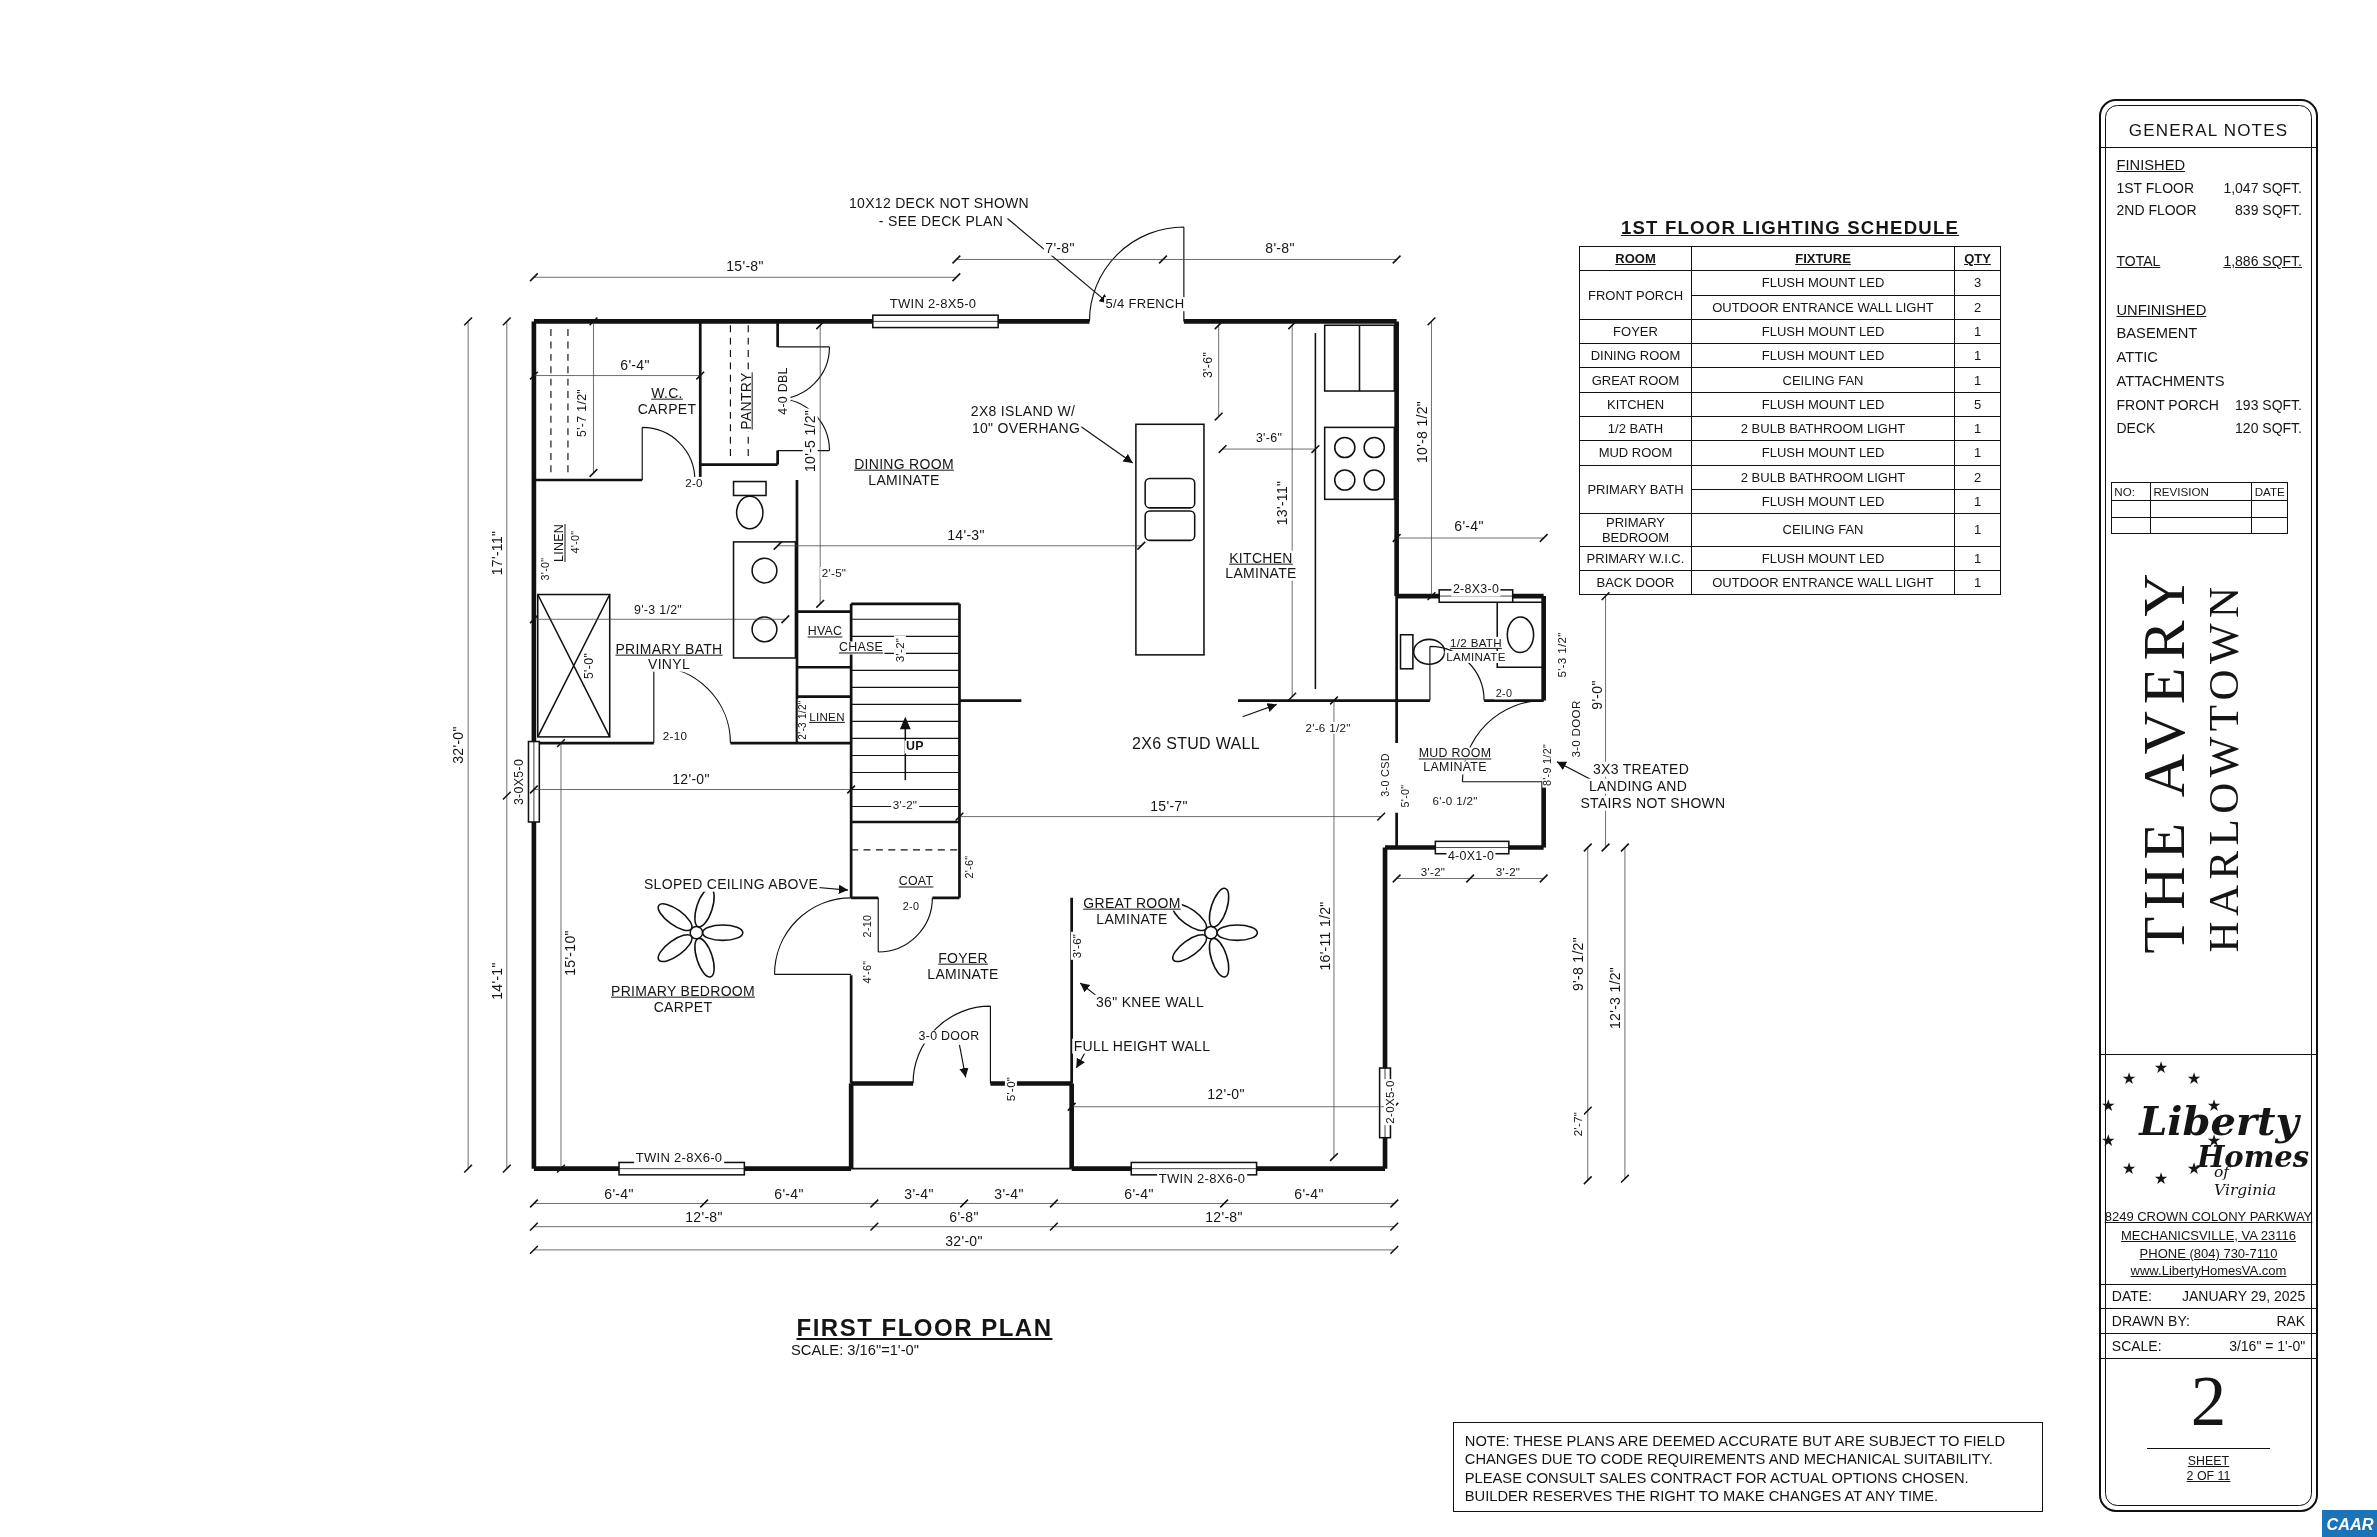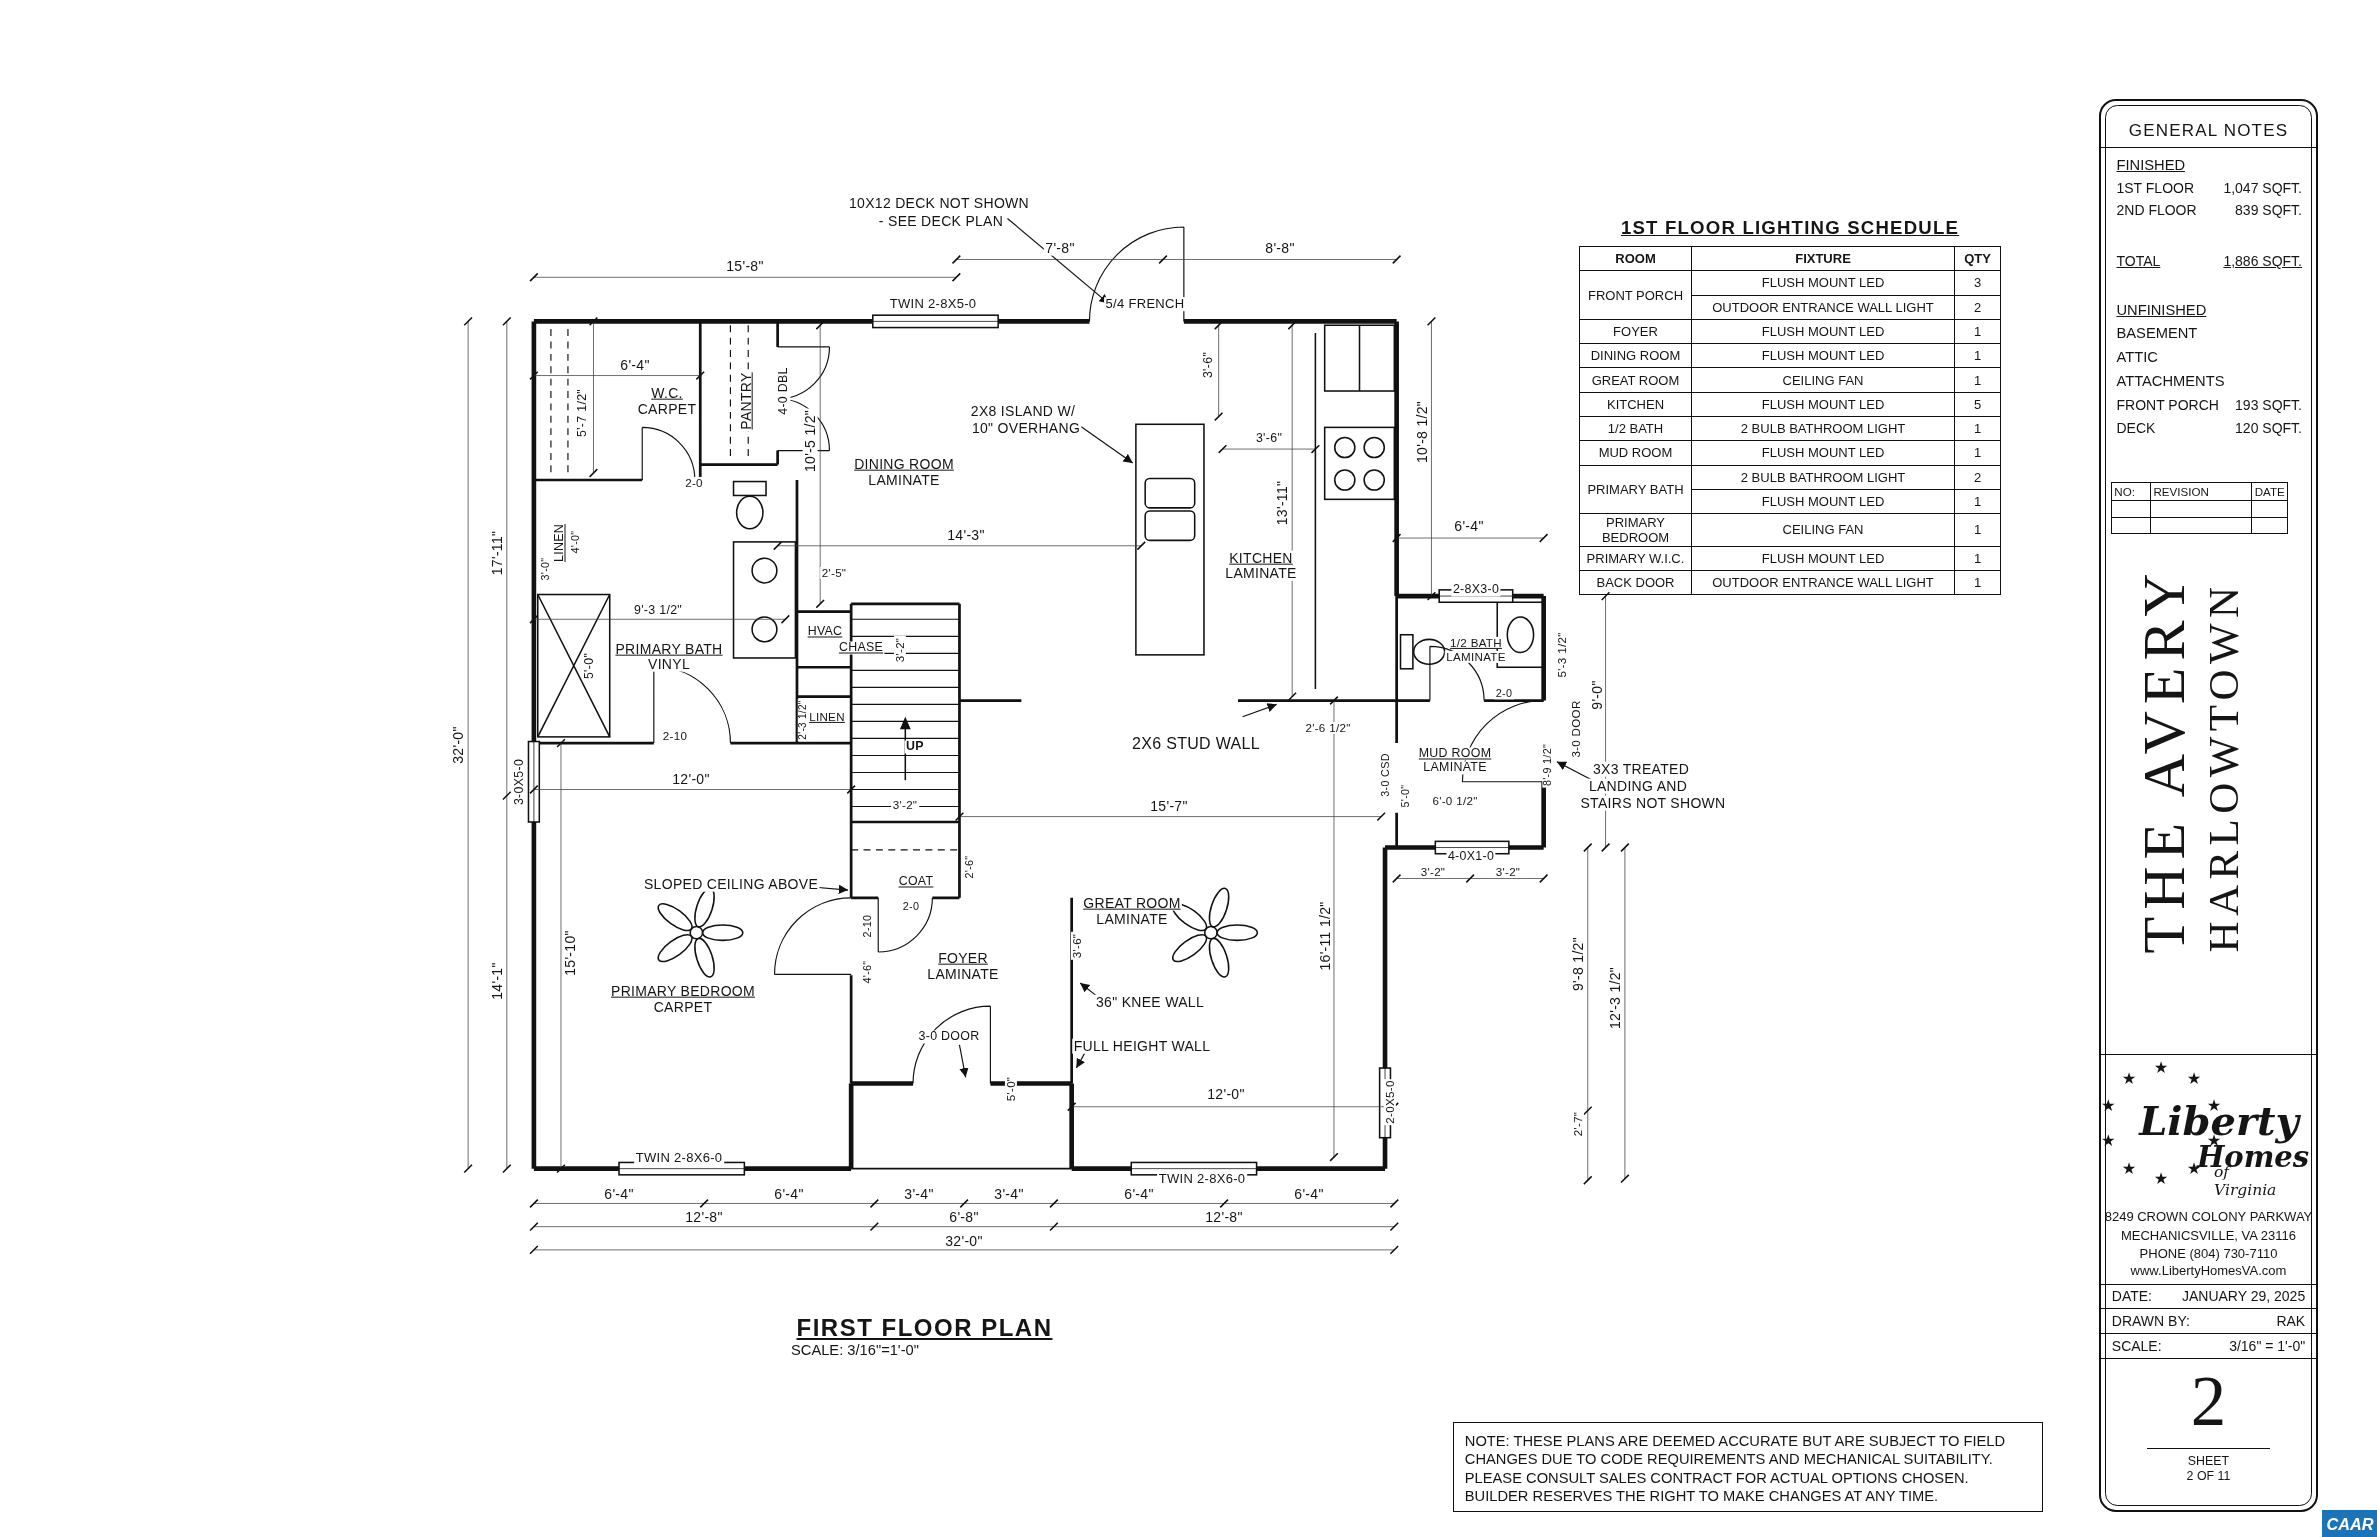--- a/index.html
+++ b/index.html
@@ -7,21 +7,21 @@
        font-family:"Liberation Sans",sans-serif;color:#151515;overflow:hidden;}
   svg.plan{position:absolute;left:0;top:0;}
   #plan-labels{position:absolute;left:0;top:0;width:2377px;height:1140px;pointer-events:none;}
   .plan-label{position:absolute;white-space:nowrap;letter-spacing:0.3px;background:#fff;padding:0 1.5px;line-height:1.05;}
   
   .schedule{position:absolute;left:1579px;top:217px;width:422px;}
   .schedule .sched-title{text-align:center;font-size:18.6px;font-weight:600;letter-spacing:1.2px;
         text-decoration:underline;margin-bottom:7px;}
   .schedule table{border-collapse:collapse;width:100%;}
   .schedule th,.schedule td{border:1.5px solid #111;font-size:13px;padding:0.8px 3.1px;height:21.7px;text-align:center;}
-  .schedule th{font-weight:600;}
+  .schedule th{text-decoration:underline;font-weight:600;}
   
   .titleblock{position:absolute;left:2099px;top:99px;width:215px;height:1409px;
       border:2.3px solid #111;border-radius:17px;}
   .tb-inner{position:absolute;left:3.9px;top:3.9px;right:3.9px;bottom:3.9px;border:1.2px solid #111;border-radius:12.4px;}
   .titleblock .hline{position:absolute;left:0;right:0;border-top:1.5px solid #111;}
   .tb-header{position:absolute;left:0;right:0;top:20px;text-align:center;font-size:17px;letter-spacing:1.2px;}
   .tb-text{position:absolute;left:15.5px;font-size:14.7px;}
   .tb-row{position:absolute;left:15.5px;right:14px;display:flex;justify-content:space-between;font-size:14px;}
   .u{text-decoration:underline;}
   .rev-table{position:absolute;left:10px;width:177px;border-collapse:collapse;}
@@ -31,21 +31,21 @@
   .model1{left:63px;top:659px;font-size:60px;letter-spacing:7px;transform:translate(-50%,-50%) rotate(-90deg);}
   .model2{left:122px;top:666px;font-size:43px;letter-spacing:5.4px;transform:translate(-50%,-50%) rotate(-90deg);}
   #logo-stars{position:absolute;left:0;top:955px;width:121px;height:133px;}
   .star{position:absolute;transform:translate(-50%,-50%);font-size:16.3px;}
   .logo-liberty{position:absolute;left:118px;top:1019px;transform:translate(-50%,-50%);
       font-family:"DejaVu Serif",serif;font-style:italic;font-weight:bold;font-size:40px;}
   .logo-homes{position:absolute;left:152px;top:1056px;transform:translate(-50%,-50%);
       font-family:"DejaVu Serif",serif;font-style:italic;font-weight:bold;font-size:29px;}
   .logo-tag{position:absolute;left:147px;top:1080px;transform:translate(-50%,-50%);
       font-family:"DejaVu Serif",serif;font-style:italic;font-size:15.5px;}
-  .tb-center{position:absolute;left:0;right:0;text-align:center;font-size:13px;}
+  .tb-center{position:absolute;left:0;right:0;text-align:center;font-size:13px;text-decoration:underline;}
   .tb-kv{position:absolute;left:10.8px;right:10.8px;display:flex;justify-content:space-between;font-size:14px;}
   .sheet-num{position:absolute;left:0;right:0;top:1260px;text-align:center;
       font-family:"Liberation Serif",serif;font-size:71px;}
   .sheet-line{position:absolute;left:46px;right:46px;top:1347px;border-top:1.5px solid #111;}
   
   .plan-title{position:absolute;left:789px;top:1314px;width:271px;text-align:center;
       font-size:24px;font-weight:bold;letter-spacing:1.5px;text-decoration:underline;}
   .plan-scale{position:absolute;left:791px;top:1342px;font-size:14.7px;}
   
   .note-box{position:absolute;left:1453px;top:1422px;width:590px;height:90px;box-sizing:border-box;

